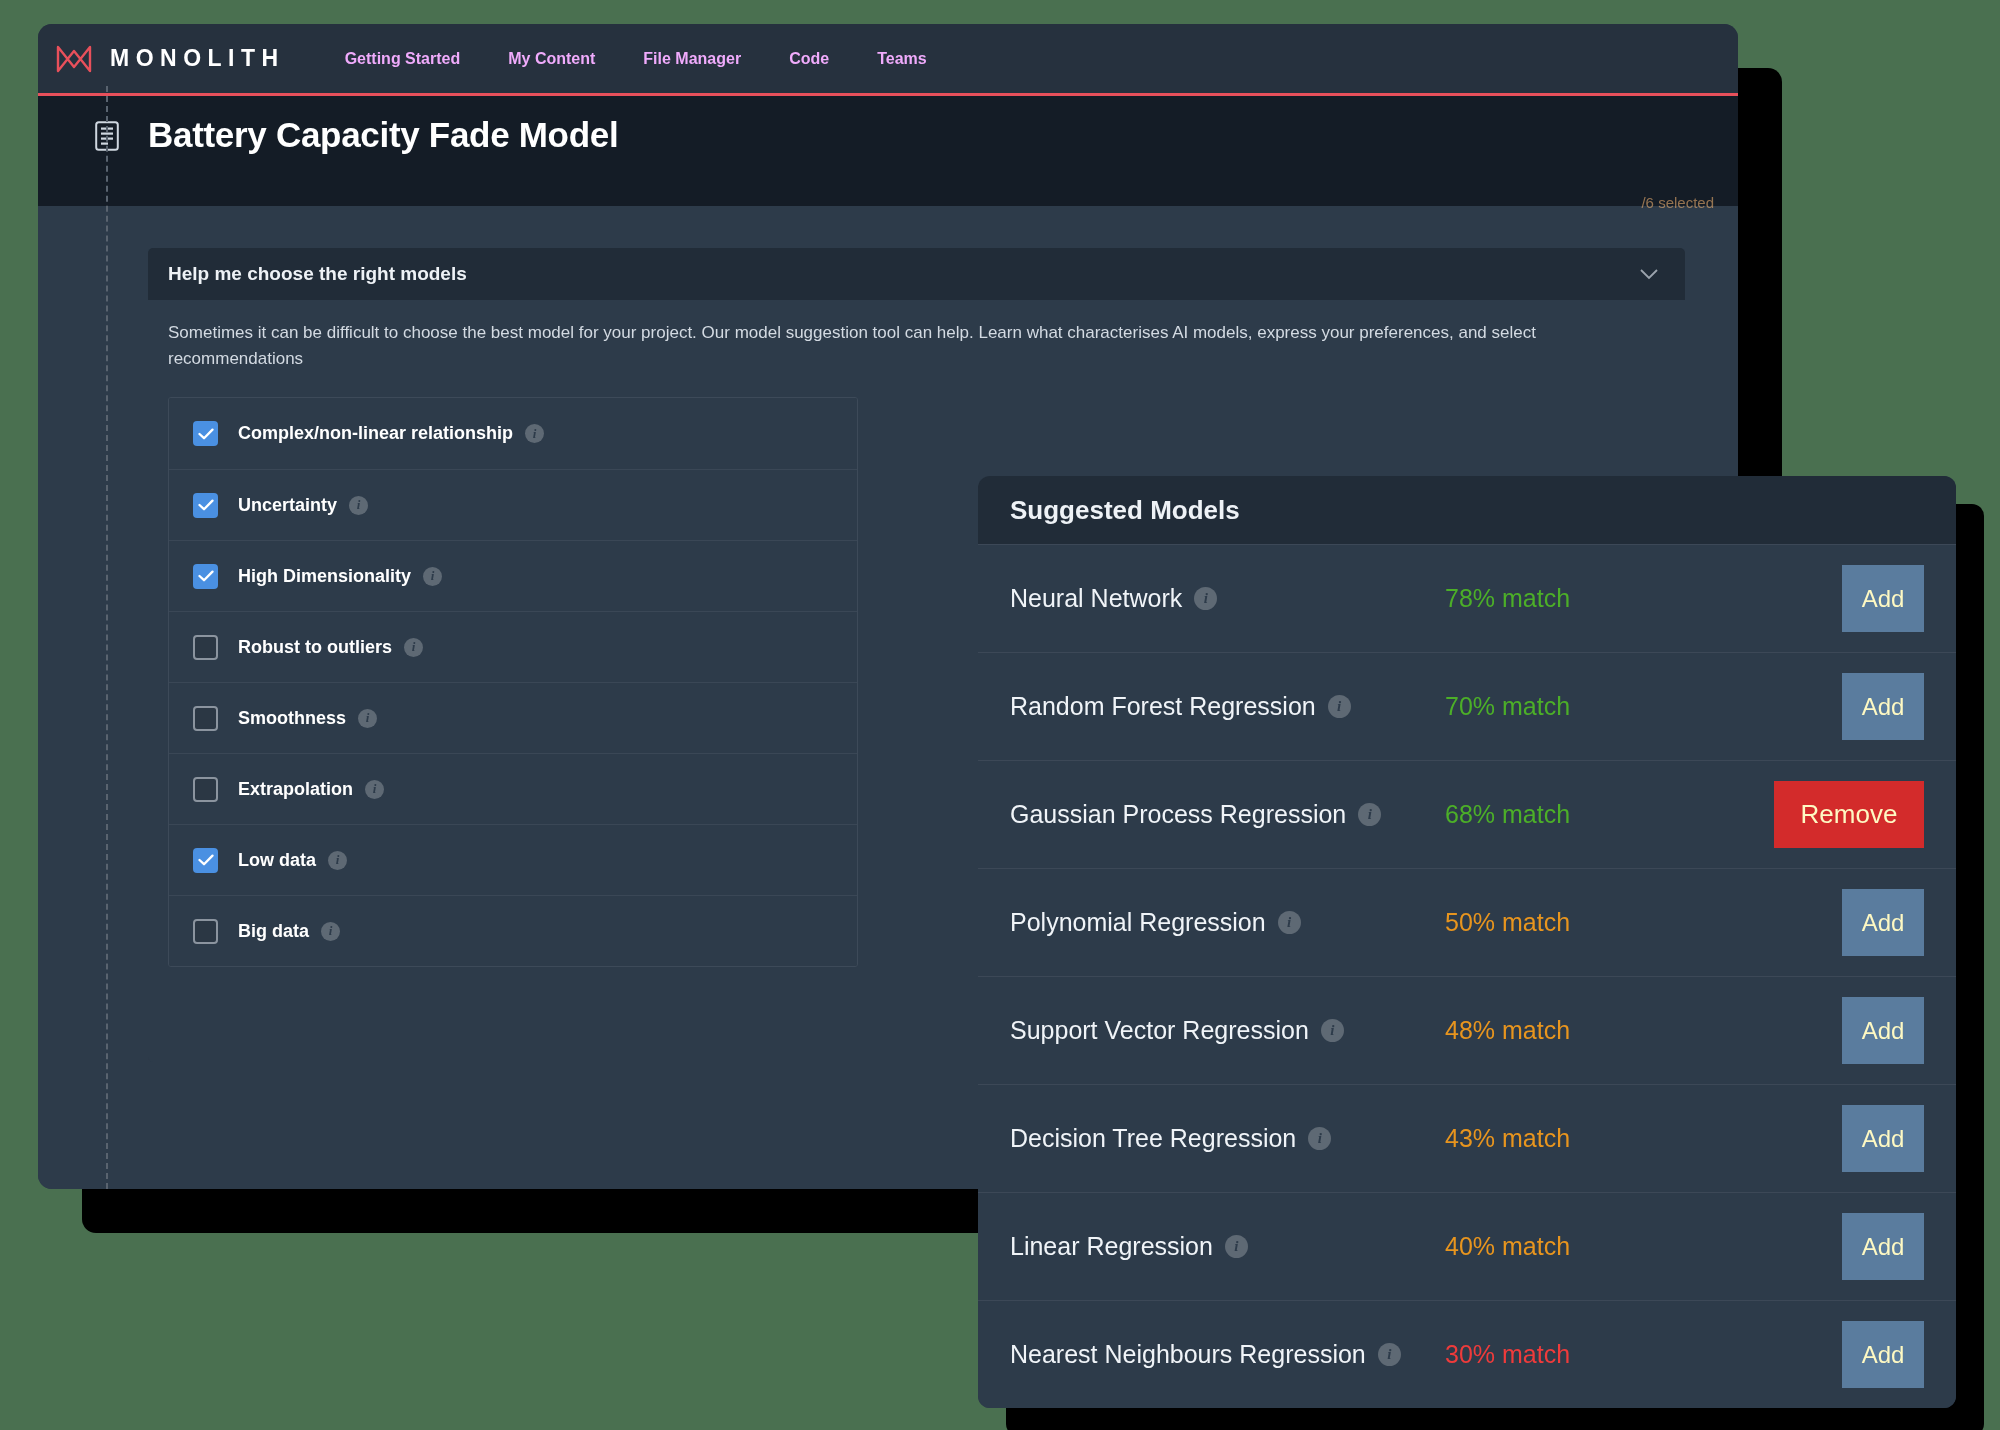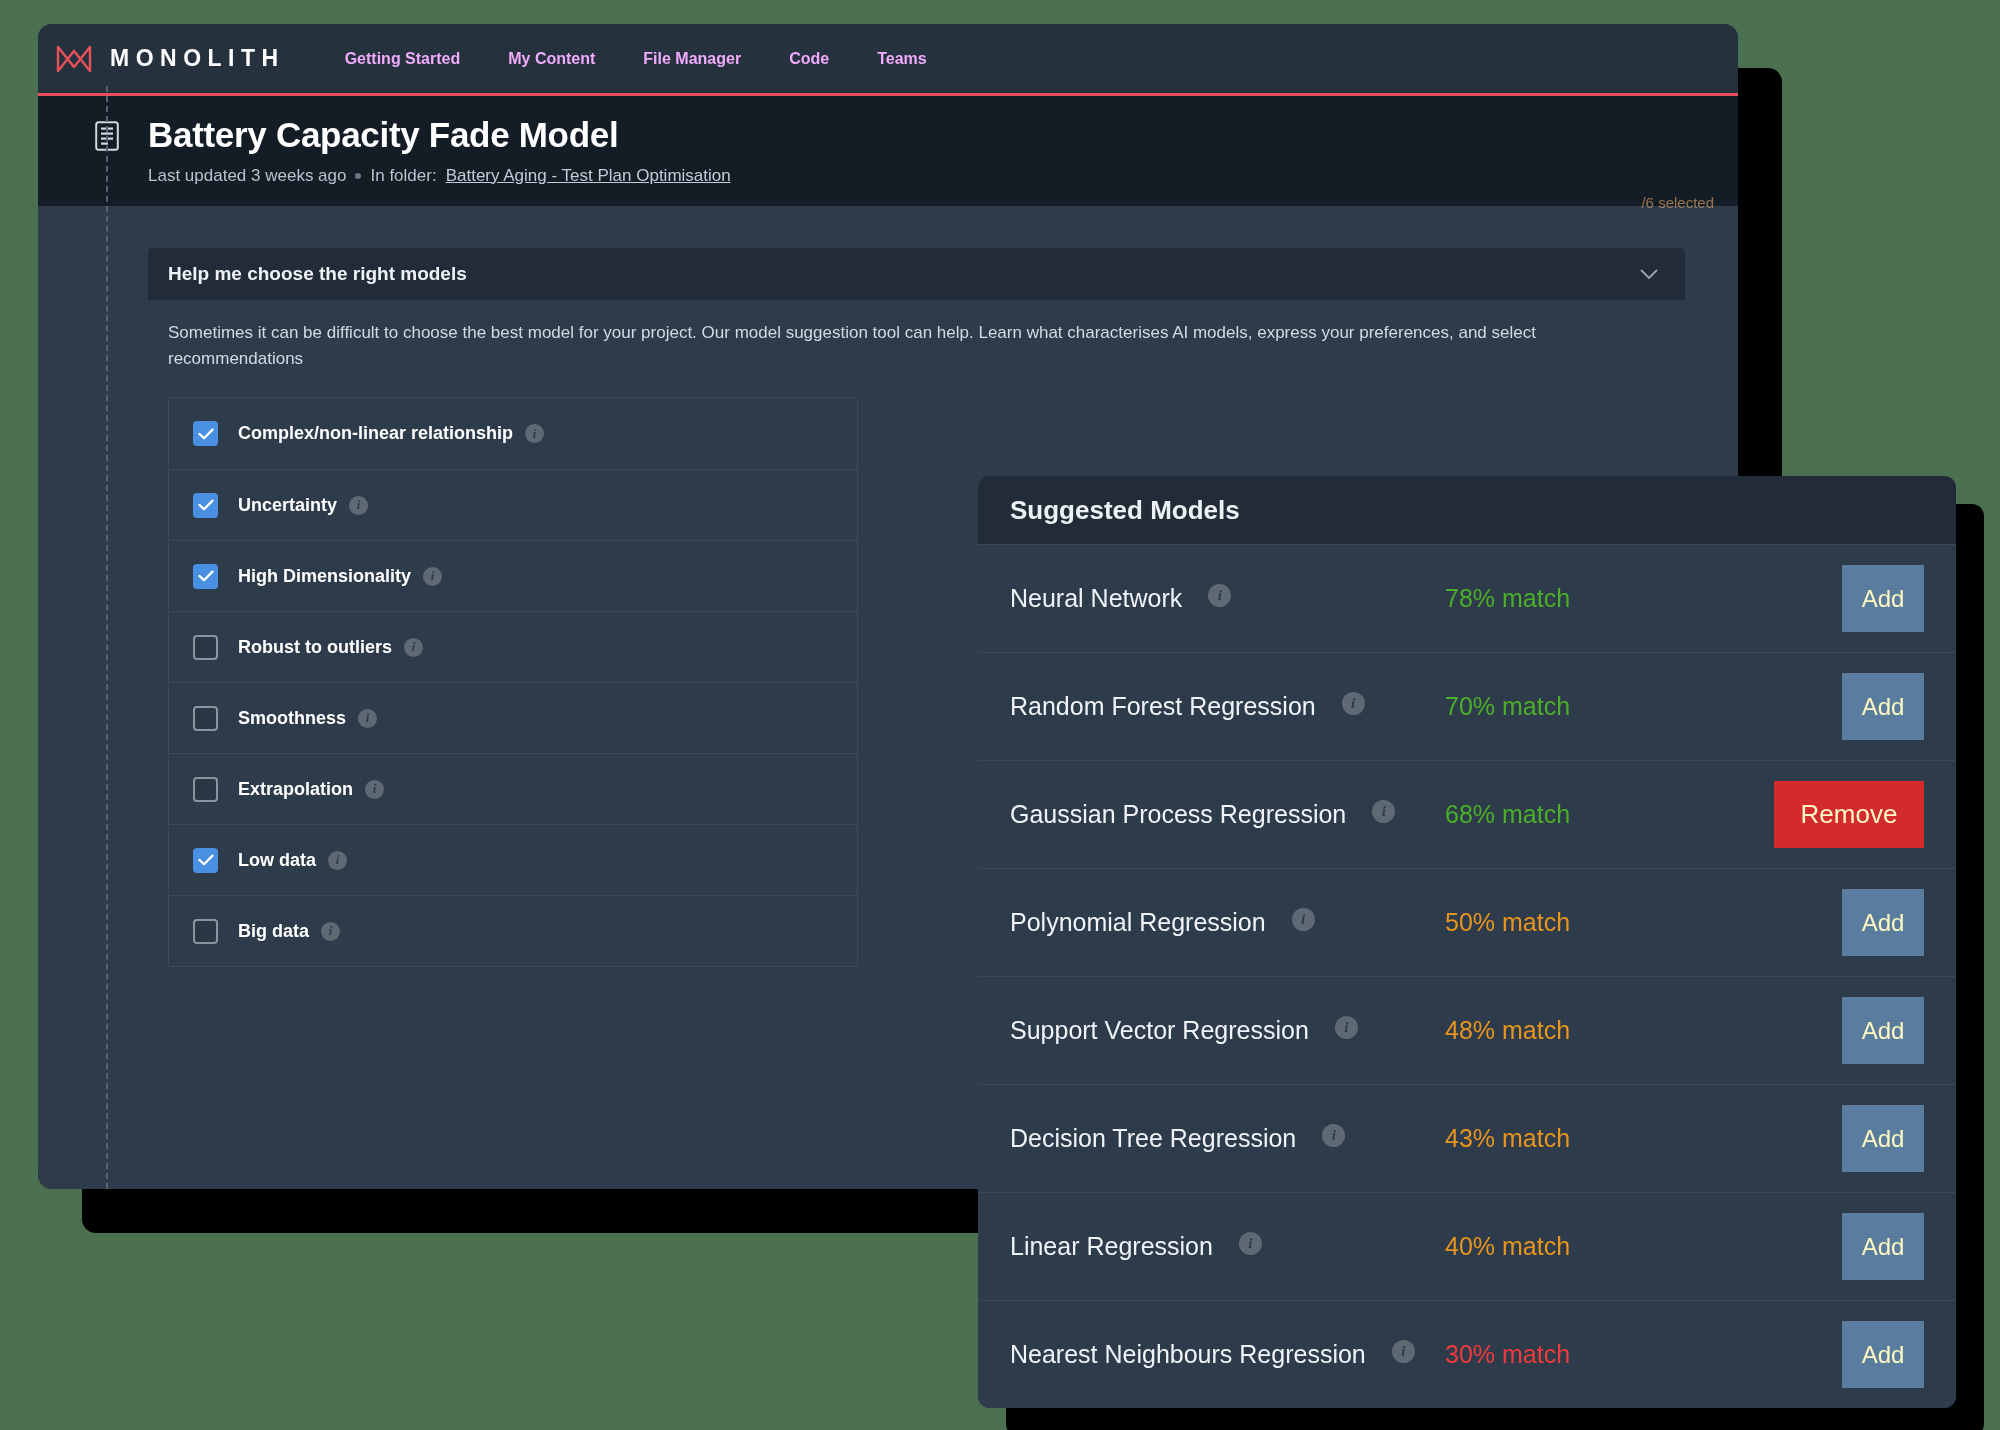--- a/index.html
+++ b/index.html
@@ -256,22 +256,22 @@
     display: flex;
     align-items: center;
     padding: 0 32px;
     border-top: 1px solid #3c4857;
     background: #2d3b4a;
   }
   .model-row:first-of-type { border-top: none; }
   .model-name-wrap {
     width: 435px;
     display: flex;
-    align-items: flex-start;
-    gap: 26px;
+    align-items: center;
+    gap: 12px;
     flex: 0 0 auto;
   }
   .model-name {
     color: #f0f4f8;
     font-size: 25px;
     white-space: nowrap;
   }
   .model-name-wrap .info-i {
     width: 23px; height: 23px; font-size: 15px;
   }
@@ -332,26 +332,20 @@
         <svg width="24" height="30" viewBox="0 0 24 30">
           <rect x="1.2" y="1.2" width="21.6" height="27.6" rx="2.5" fill="none" stroke="#cfd7e0" stroke-width="2"></rect>
           <rect x="6" y="6.5" width="12" height="2.2" fill="#cfd7e0"></rect>
           <rect x="6" y="11.5" width="12" height="2.2" fill="#cfd7e0"></rect>
           <rect x="6" y="16.5" width="12" height="2.2" fill="#cfd7e0"></rect>
           <rect x="6" y="21.5" width="7" height="2.2" fill="#cfd7e0"></rect>
         </svg>
       </div>
       <div class="hdr-texts">
         <div id="page-title">Battery Capacity Fade Model</div>
-        <div id="page-sub">
-          <span>Last updated 3 weeks ago</span>
-          <span class="sub-dot"></span>
-          <span>In folder:</span>
-          <span id="folder-link">Battery Aging - Test Plan Optimisation</span>
-        </div>
       </div>
     </div>
 
     <div id="body-area">
       <div class="vert-dash"></div>
       <div id="ghost-selected">/6 selected</div>
 
       <div id="accordion">
         <div id="accordion-head">
           <span id="accordion-title">Help me choose the right models</span>

